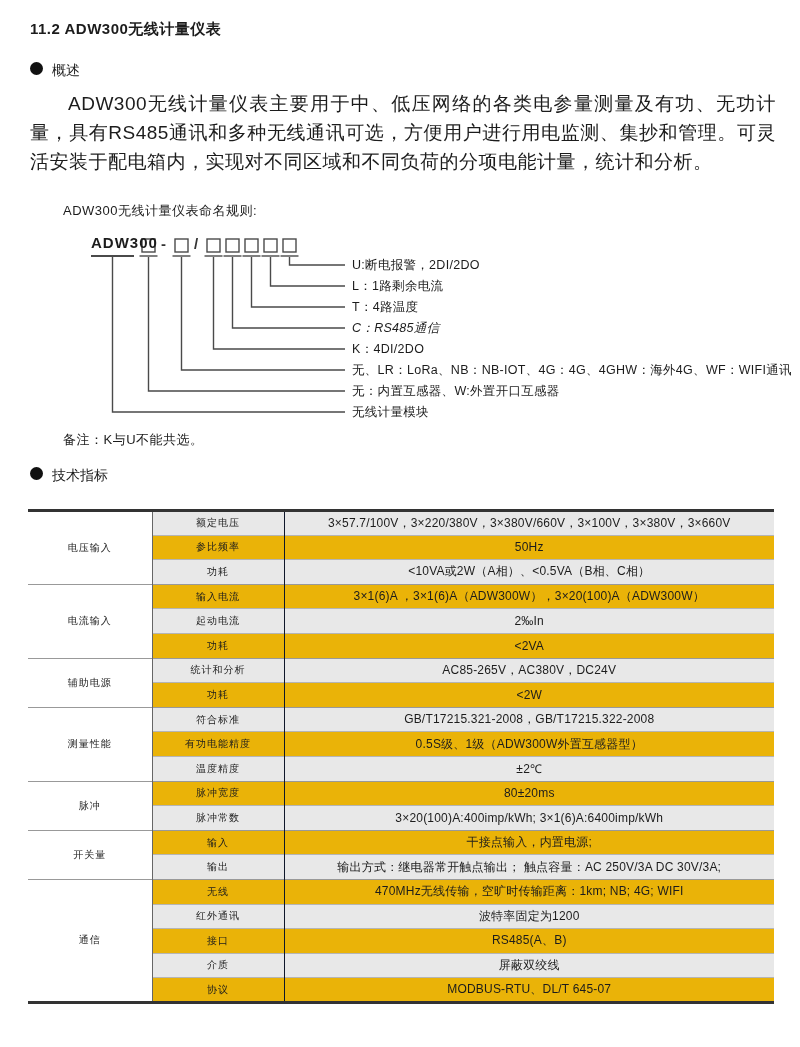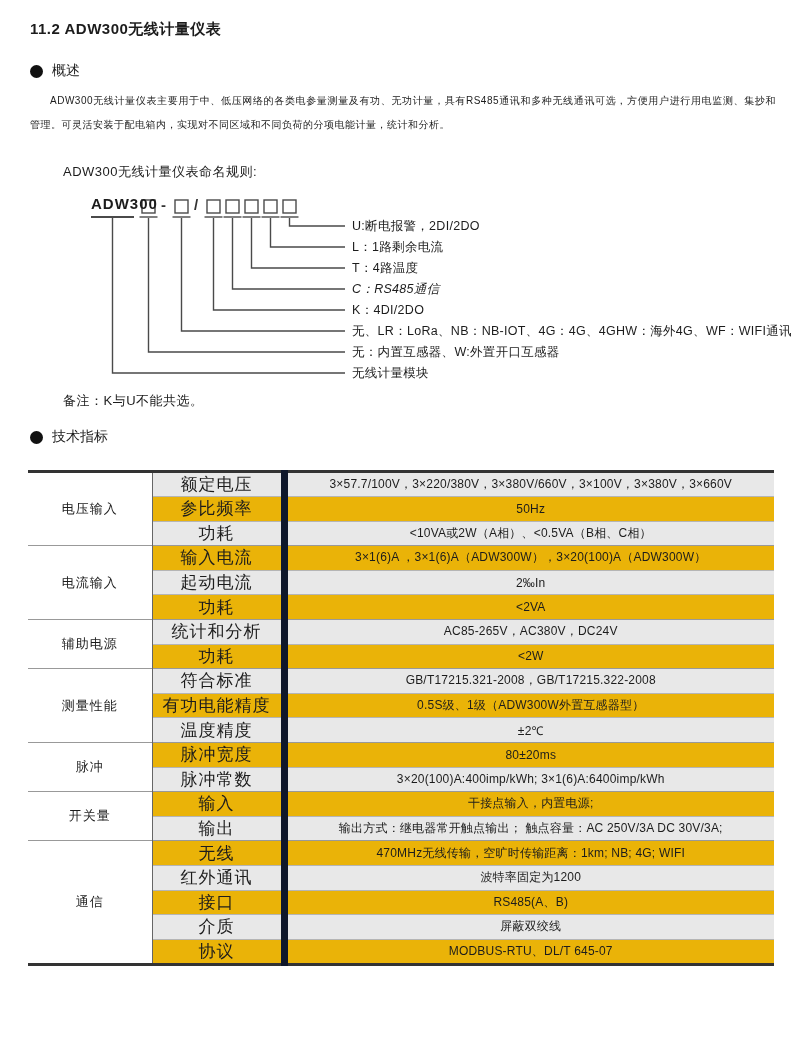--- a/index.html
+++ b/index.html
@@ -7,31 +7,31 @@
   body {
     width:800px; height:1047px;
     font-family:"Liberation Sans", sans-serif;
     color:#1c1c1c;
     overflow:hidden;
   }
   .page { width:800px; height:1047px; padding:20px 24px 0 30px; position:relative; }
 
   .doc-title { font-size:15px; font-weight:bold; letter-spacing:.5px; }
 
-  .sec-heading { display:flex; align-items:center; gap:9px; font-size:14px; }
+  .sec-heading { display:flex; align-items:flex-start; gap:9px; font-size:14px; }
   .sec-heading .bullet {
     width:13px; height:13px; border-radius:50%; background:#111; flex:0 0 auto;
   }
   .h-overview { margin-top:23px; }
   .h-model    { margin-top:15px; }
   .h-specs    { margin-top:18px; }
 
   .overview-body {
     margin-top:9px;
-    font-size:10px; line-height:24px;
+    font-size:19px; line-height:29px;
     text-align:justify; text-indent:2em;
     letter-spacing:.5px;
   }
 
   .indent1 { margin-left:33px; }
   .naming-intro { margin-top:26px; font-size:13px; letter-spacing:.5px; }
 
   
   .diagram { position:relative; height:200px; margin-top:11px; width:746px; }
   .diagram svg { position:absolute; left:-30px; top:0; }
@@ -54,22 +54,22 @@
     width:746px; table-layout:fixed;
     border-collapse:collapse;
     border-top:3px solid #333;
     border-bottom:3px solid #333;
   }
   table.specs td {
     height:24.6px; padding:0 4px;
     text-align:center; vertical-align:middle;
     overflow:hidden; white-space:nowrap;
   }
-  td.group { background:#fff; border-right:1px solid #666; font-size:13px; letter-spacing:1px; }
-  td.label { border-right:7px solid #0f172a; font-size:17px; letter-spacing:1px; }
+  td.group { background:#fff; border-right:1px solid #666; font-size:10px; letter-spacing:1px; }
+  td.label { border-right:1px solid #0f172a; font-size:10px; letter-spacing:1px; }
   td.value { font-size:12px; letter-spacing:.2px; }
   td.label, td.value { border-top:1px solid #b5b5b5; }
   tr.group-start td { border-top:1px solid #999; }
   tr.odd  td.label, tr.odd  td.value { background:#e8e8e8; }
   tr.even td.label, tr.even td.value { background:#eab308; }
 </style>
 </head>
 <body>
 
 <div class="page">

